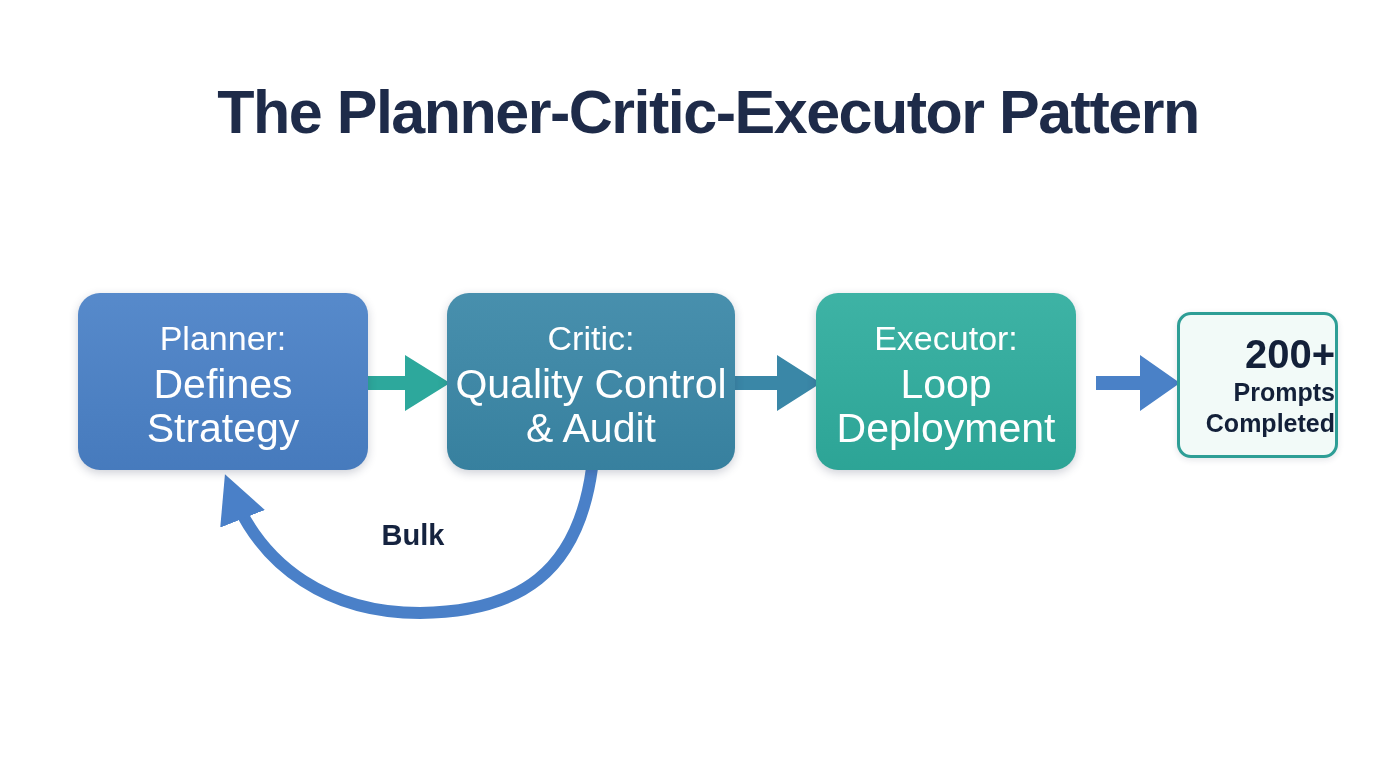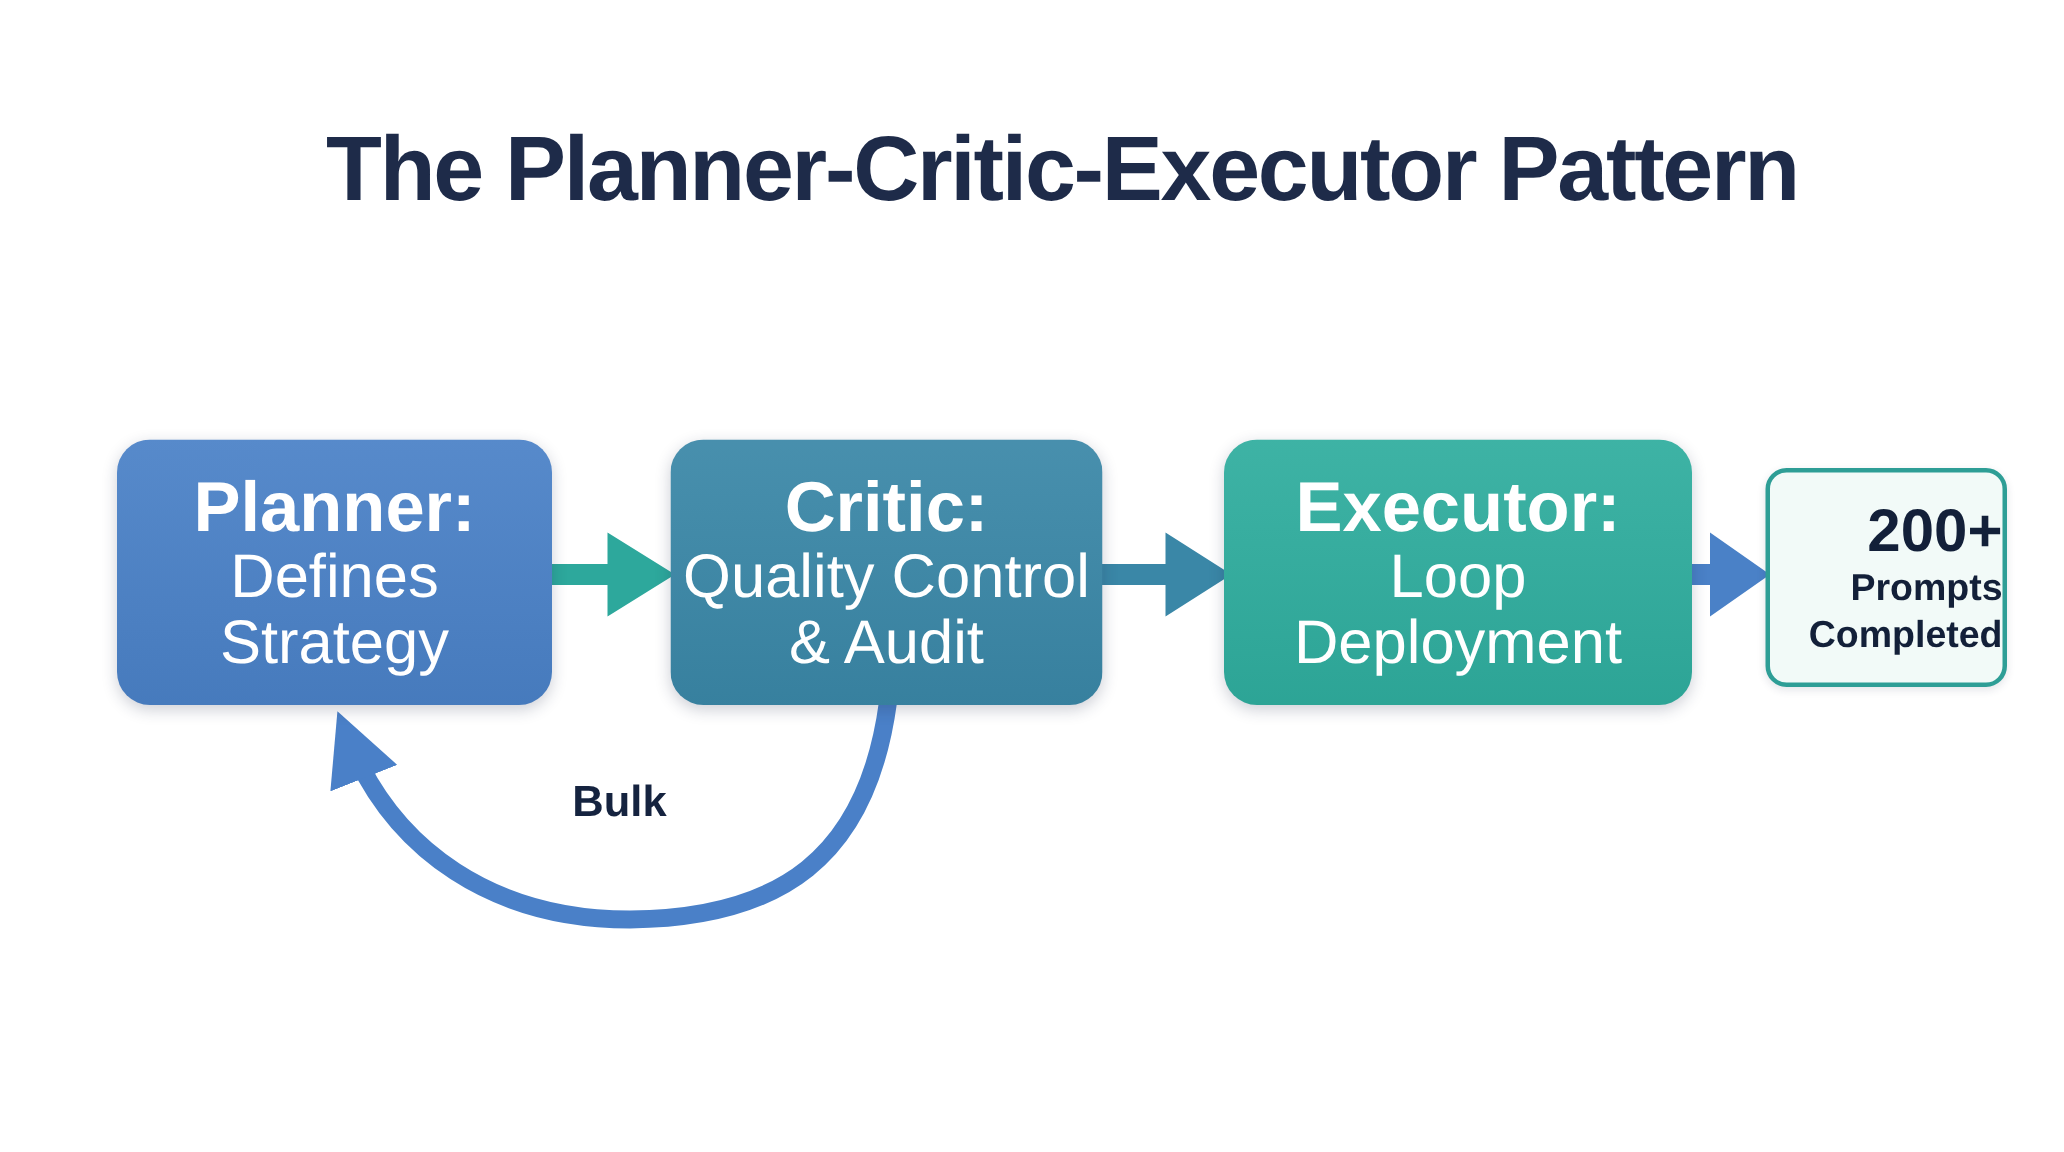--- a/index.html
+++ b/index.html
@@ -46,24 +46,24 @@
     flex-direction: column;
     align-items: center;
     justify-content: center;
     text-align: center;
     z-index: 2;
     box-shadow: 0 3px 10px rgba(30, 43, 73, 0.22);
     background-image: linear-gradient(rgba(255,255,255,0.07), rgba(0,0,0,0.05));
   }
   .node-planner  { left: 78px;  width: 290px; }
   .node-critic   { left: 447px; width: 288px; }
-  .node-executor { left: 816px; width: 312px; }
+  .node-executor { left: 816px; width: 260px; }
   .node-heading {
-    font-size: 47px;
-    font-weight: 700;
+    font-size: 34px;
+    font-weight: 400;
     line-height: 48px;
   }
   .node-line {
     font-size: 41px;
     font-weight: 400;
     line-height: 44px;
   }
   .result-badge {
     position: absolute;
     left: 1177px;

